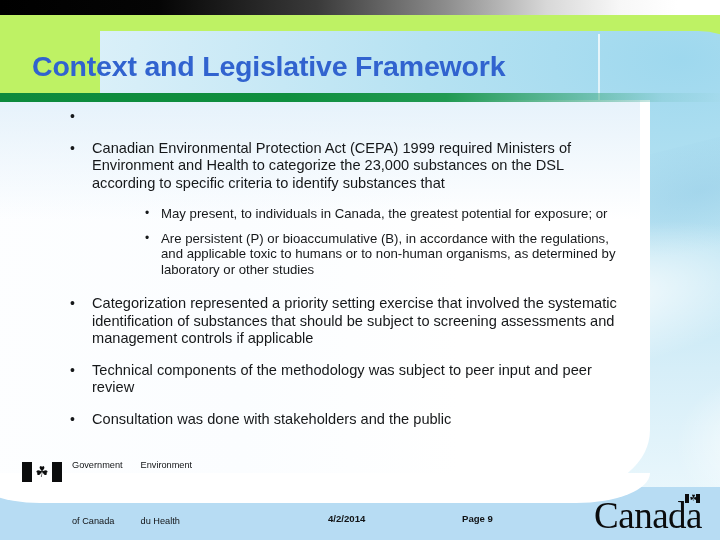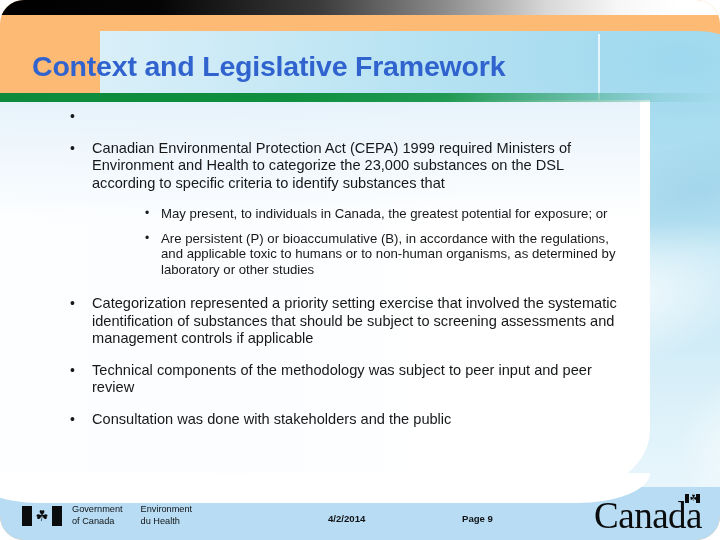--- a/index.html
+++ b/index.html
@@ -15,22 +15,21 @@
     background: #ffffff;
     position: relative;
   }
 
   #slide {
     position: absolute;
     inset: 0;
     width: 720px;
     height: 540px;
     overflow: hidden;
-    background: #fdba74;
-    border-radius: 24px;
+    background: #bef264;
   }
 
   
 
   
   .topbar {
     position: absolute;
     left: 0; top: 0;
     width: 720px; height: 15px;
     background: linear-gradient(to right,
@@ -208,21 +207,21 @@
     line-height: 16px;
     text-align: center;
   }
   .goctext {
     display: flex;
     gap: 18px;
     font-size: 9.2px;
     line-height: 1.28;
     color: #111315;
   }
-  .goctext div span { display: block; white-space: nowrap; }
+  .goctext div span { display: block; white-space: nowrap; margin-top: 44px; }
 
   .fdate {
     position: absolute;
     left: 328px; bottom: 16px;
     font-size: 9.6px;
     font-weight: bold;
     color: #111315;
   }
   .fpage {
     position: absolute;

